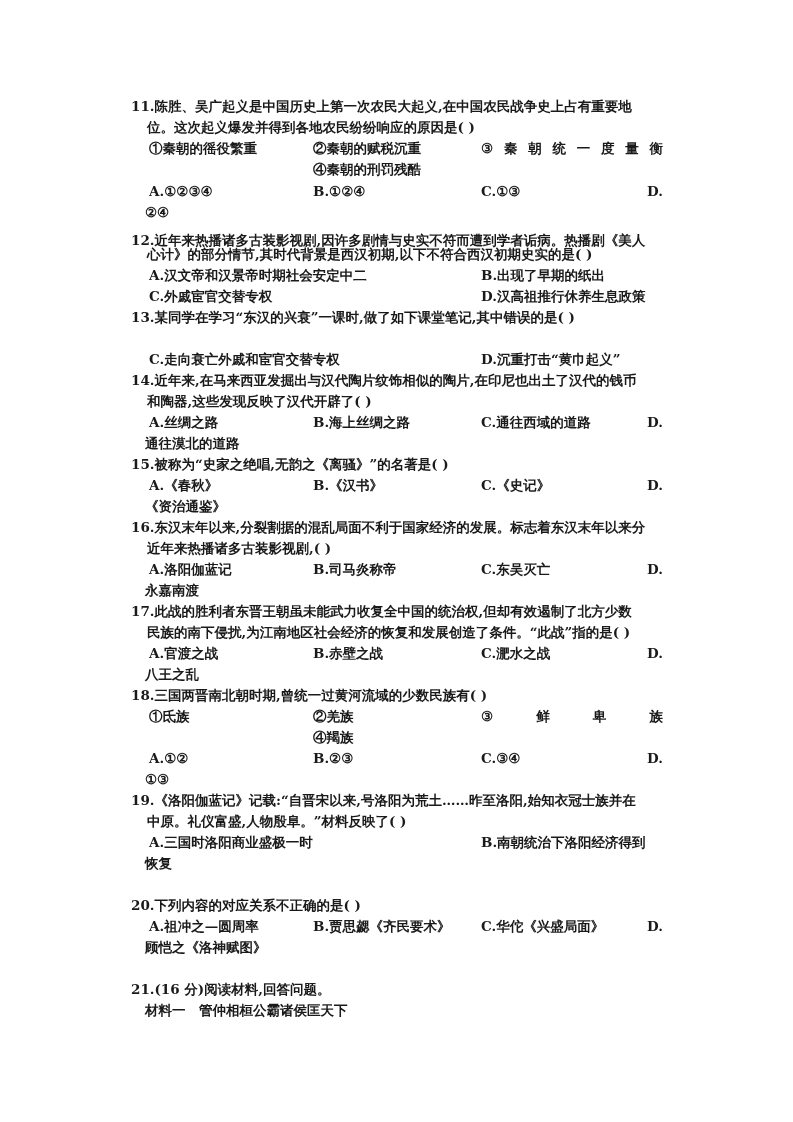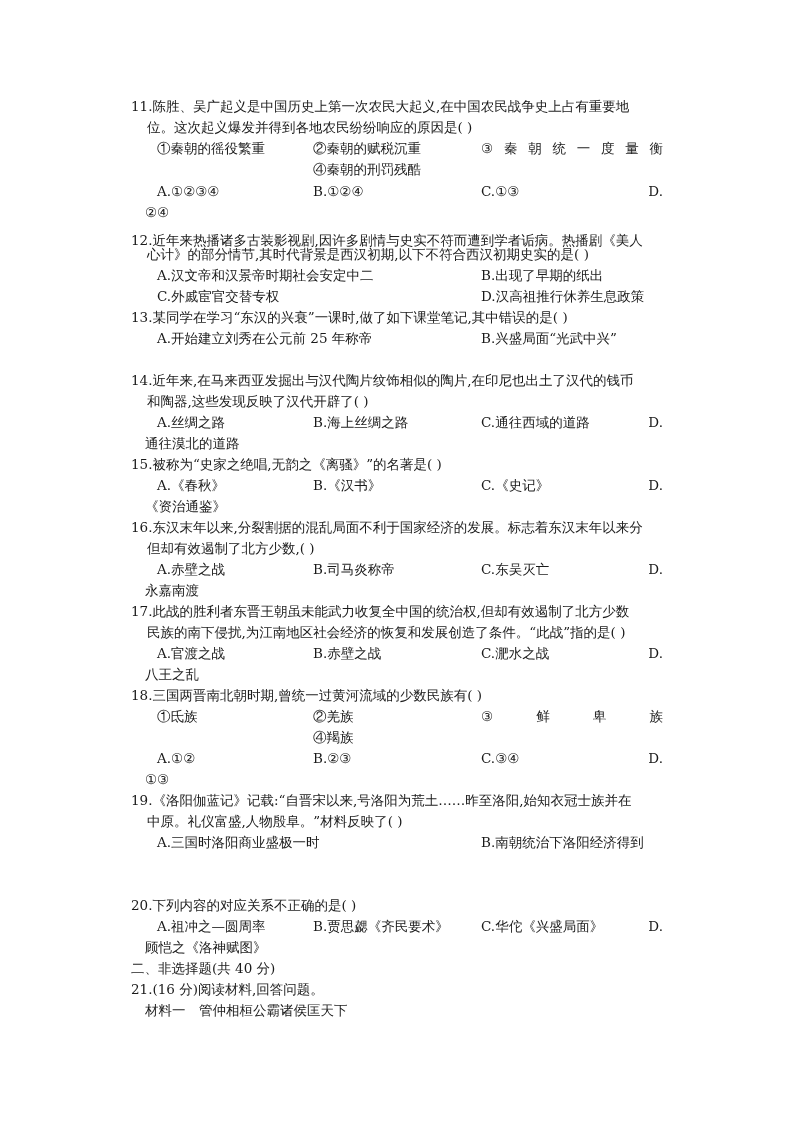--- a/index.html
+++ b/index.html
@@ -12,38 +12,38 @@
       height: 1122px;
       position: relative;
       overflow: hidden;
       font-family: "DejaVu Serif", "Liberation Serif", serif;
       color: #1a1a1a;
       font-size: 13.5px;
     }
     .page {
       position: absolute;
       left: 0; top: 0;
-      width: 793px; height: 1122px;
+      width: 793px; height: 1122px; font-weight: bold;
     }
     .line {
       position: absolute;
       left: 145px;
       width: 518px;
       height: 20px;
       line-height: 20px;
       white-space: nowrap;
     }
     .indent { left: 147px; }
     .qnum-line { left: 131px; width: 532px; }
     .col {
       position: absolute;
       top: 0;
       white-space: nowrap;
     }
-    .c1 { left: 12px; text-align: right; }
+    .c1 { left: 4px; text-align: right; }
     .c2 { left: 168px; }
     .c3 { left: 336px; }
     .c2h { left: 336px; }
     .cD { right: 0; }
     .spread {
       display: flex;
       justify-content: space-between;
       width: 180px;
     }
   </style>
@@ -84,23 +84,23 @@
   <div class="line" style="top:265px">
     <span class="col c1">A.汉文帝和汉景帝时期社会安定中二</span>
     <span class="col c2h">B.出现了早期的纸出</span>
   </div>
   <div class="line" style="top:286px">
     <span class="col c1">C.外戚宦官交替专权</span>
     <span class="col c2h">D.汉高祖推行休养生息政策</span>
   </div>
 
   <div class="line qnum-line" style="top:307px">13.某同学在学习“东汉的兴衰”一课时,做了如下课堂笔记,其中错误的是(    )</div>
-  <div class="line" style="top:328px">
-    <span class="col c1">A.开始建立刘秀在公元前 25 年称帝</span>
-    <span class="col c2h">B.兴盛局面“光武中兴”</span>
+  <div class="line" style="top:349px">
+    <span class="col c1">C.走向衰亡外戚和宦官交替专权</span>
+    <span class="col c2h">D.沉重打击“黄巾起义”</span>
   </div>
 
   <div class="line qnum-line" style="top:370px">14.近年来,在马来西亚发掘出与汉代陶片纹饰相似的陶片,在印尼也出土了汉代的钱币</div>
   <div class="line indent" style="top:391px">和陶器,这些发现反映了汉代开辟了(    )</div>
   <div class="line" style="top:412px">
     <span class="col c1">A.丝绸之路</span>
     <span class="col c2">B.海上丝绸之路</span>
     <span class="col c3">C.通往西域的道路</span>
     <span class="col cD">D.</span>
   </div>
@@ -109,23 +109,23 @@
   <div class="line qnum-line" style="top:454px">15.被称为“史家之绝唱,无韵之《离骚》”的名著是(    )</div>
   <div class="line" style="top:475px">
     <span class="col c1">A.《春秋》</span>
     <span class="col c2">B.《汉书》</span>
     <span class="col c3">C.《史记》</span>
     <span class="col cD">D.</span>
   </div>
   <div class="line" style="top:496px">《资治通鉴》</div>
 
   <div class="line qnum-line" style="top:517px">16.东汉末年以来,分裂割据的混乱局面不利于国家经济的发展。标志着东汉末年以来分</div>
-  <div class="line indent" style="top:538px">但却有效遏制了北方少数,(    )</div>
+  <div class="line indent" style="top:538px">近年来热播诸多古装影视剧,(    )</div>
   <div class="line" style="top:559px">
-    <span class="col c1">A.赤壁之战</span>
+    <span class="col c1">A.洛阳伽蓝记</span>
     <span class="col c2">B.司马炎称帝</span>
     <span class="col c3">C.东吴灭亡</span>
     <span class="col cD">D.</span>
   </div>
   <div class="line" style="top:580px">永嘉南渡</div>
 
   <div class="line qnum-line" style="top:601px">17.此战的胜利者东晋王朝虽未能武力收复全中国的统治权,但却有效遏制了北方少数</div>
   <div class="line indent" style="top:622px">民族的南下侵扰,为江南地区社会经济的恢复和发展创造了条件。“此战”指的是(    )</div>
   <div class="line" style="top:643px">
     <span class="col c1">A.官渡之战</span>
@@ -156,27 +156,27 @@
     <span class="col cD">D.</span>
   </div>
   <div class="line" style="top:769px">①③</div>
 
   <div class="line qnum-line" style="top:790px">19.《洛阳伽蓝记》记载:“自晋宋以来,号洛阳为荒土……昨至洛阳,始知衣冠士族并在</div>
   <div class="line indent" style="top:811px">中原。礼仪富盛,人物殷阜。”材料反映了(    )</div>
   <div class="line" style="top:832px">
     <span class="col c1">A.三国时洛阳商业盛极一时</span>
     <span class="col c2h">B.南朝统治下洛阳经济得到</span>
   </div>
+  <div class="line" style="top:853px">恢复</div>
 
   <div class="line qnum-line" style="top:895px">20.下列内容的对应关系不正确的是(    )</div>
   <div class="line" style="top:916px">
     <span class="col c1">A.祖冲之—圆周率</span>
     <span class="col c2">B.贾思勰《齐民要术》</span>
     <span class="col c3">C.华佗《兴盛局面》</span>
     <span class="col cD">D.</span>
   </div>
   <div class="line" style="top:937px">顾恺之《洛神赋图》</div>
 
-  <div class="line qnum-line" style="top:958px">二、非选择题(共 40 分)</div>
   <div class="line qnum-line" style="top:979px">21.(16 分)阅读材料,回答问题。</div>
   <div class="line" style="top:1000px">材料一　管仲相桓公霸诸侯匡天下</div>
 
 </div>
 
 </body></html>

